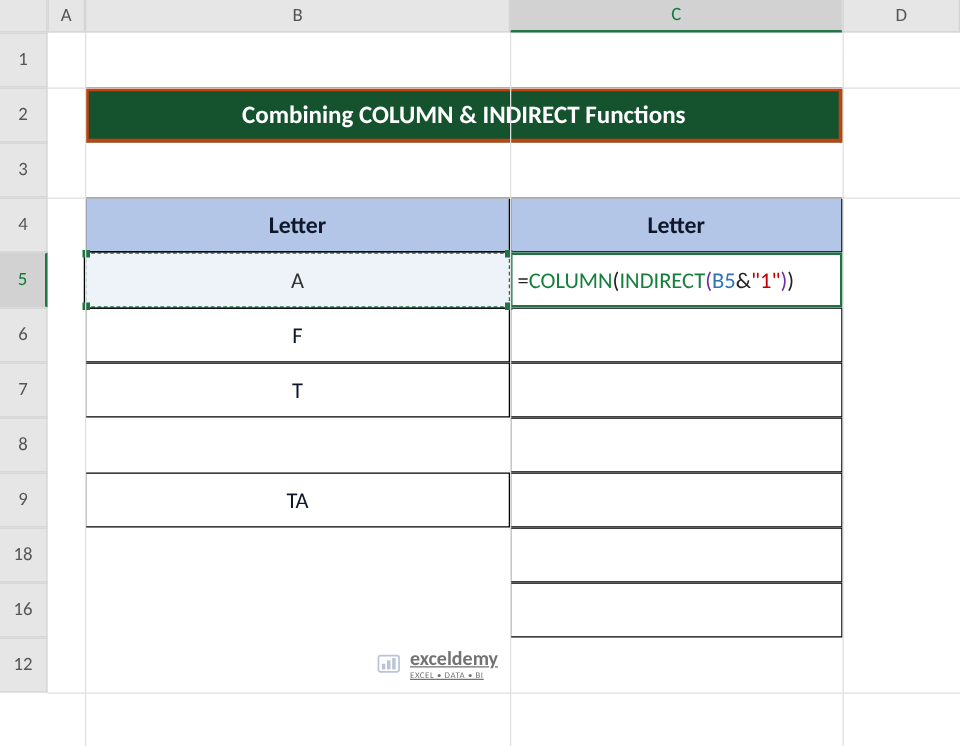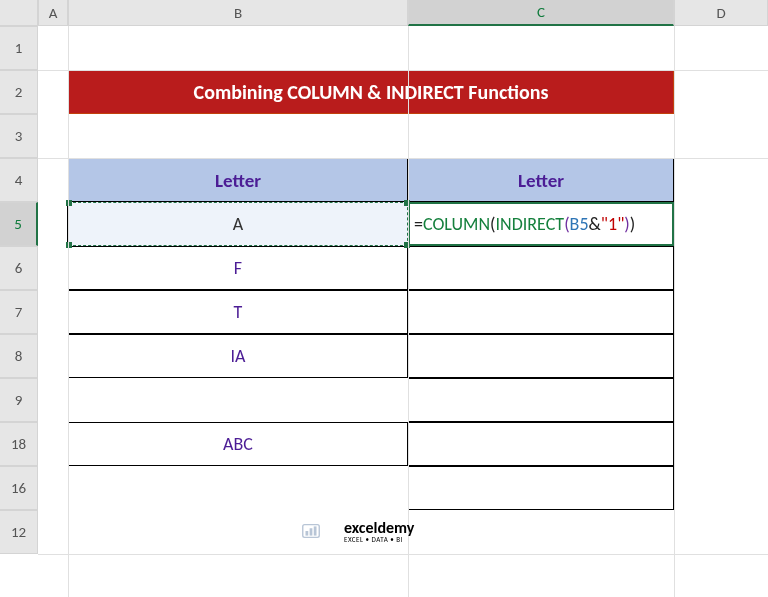--- a/index.html
+++ b/index.html
@@ -32,30 +32,30 @@
   .rownum { border-left: none; }
   .corner { background: #e6e6e6; border: 1px solid #d4d4d4; border-top: none; border-left: none; }
   .hdr.active { background: #d2d2d2; color: #0f7b3c; border-bottom: 2px solid #217346; }
   .rownum.active { background: #d2d2d2; color: #0f7b3c; border-right: 2px solid #217346; }
   .cell {
     border: none;
     display: flex;
     align-items: center;
     justify-content: center;
     font-size: 18px;
-    color: #4c1d95;
+    color: #0f172a;
   }
   .title {
     grid-column: 3 / 5;
     grid-row: 3;
-    background: #b91c1c;
+    background: #14532d;
     color: #fff;
     font-weight: bold;
     font-size: 20px;
-    border: 1px solid #c2410c;
+    border: 3px solid #c2410c;
   }
   .th {
     background: #b4c6e7;
     font-weight: bold;
     font-size: 19px;
     border: 1px solid #000;
   }
   .td {
     border: 1px solid #000;
     font-size: 18px;
@@ -101,24 +101,25 @@
   .formula .str { color: #c00000; }
   .formula .p1  { color: #222; }
   .formula .p2  { color: #7030a0; }
   .grid-line-v { position: absolute; top: 26px; bottom: 0; width: 1px; background: #e0e0e0; }
   .grid-line-h { position: absolute; left: 38px; right: 0; height: 1px; background: #e0e0e0; }
   .watermark {
     position: absolute;
     left: 300px; top: 518px;
     display: flex;
     align-items: center;
-    color: #000000;
+    color: #737373;
     font-size: 16px;
     font-weight: 600;
-    gap: 22px;
+    gap: 6px;
+    text-decoration: underline;
   }
   .watermark .sub {
     font-size: 7px;
     font-weight: 400;
     letter-spacing: 0.5px;
     display: block;
     margin-top: -2px;
   }
   .wm-icon {
     width: 22px; height: 22px;
@@ -162,24 +163,23 @@
   <div class="cell-C5">
     <span class="formula">
       <span class="blk">=</span><span class="fn">COLUMN</span><span class="p1">(</span><span class="fn">INDIRECT</span><span class="p2">(</span><span class="ref">B5</span><span class="amp">&amp;</span><span class="str">"1"</span><span class="p2">)</span><span class="p1">)</span>
     </span>
   </div>
 
   <div class="cell td" style="grid-column:3;grid-row:7">F</div>
   <div class="cell td" style="grid-column:4;grid-row:7"></div>
   <div class="cell td" style="grid-column:3;grid-row:8">T</div>
   <div class="cell td" style="grid-column:4;grid-row:8"></div>
-  <div class="cell td" style="grid-column:3;grid-row:9">IA</div>
   <div class="cell td" style="grid-column:4;grid-row:9"></div>
+  <div class="cell td" style="grid-column:3;grid-row:10">TA</div>
   <div class="cell td" style="grid-column:4;grid-row:10"></div>
-  <div class="cell td" style="grid-column:3;grid-row:11">ABC</div>
   <div class="cell td" style="grid-column:4;grid-row:11"></div>
   <div class="cell td" style="grid-column:4;grid-row:12"></div>
 </div>
 
 <div class="grid-line-v" style="left:68px"></div>
 <div class="grid-line-v" style="left:408px"></div>
 <div class="grid-line-v" style="left:674px"></div>
 <div class="grid-line-h" style="top:70px"></div>
 <div class="grid-line-h" style="top:158px"></div>
 <div class="grid-line-h" style="top:554px"></div>

